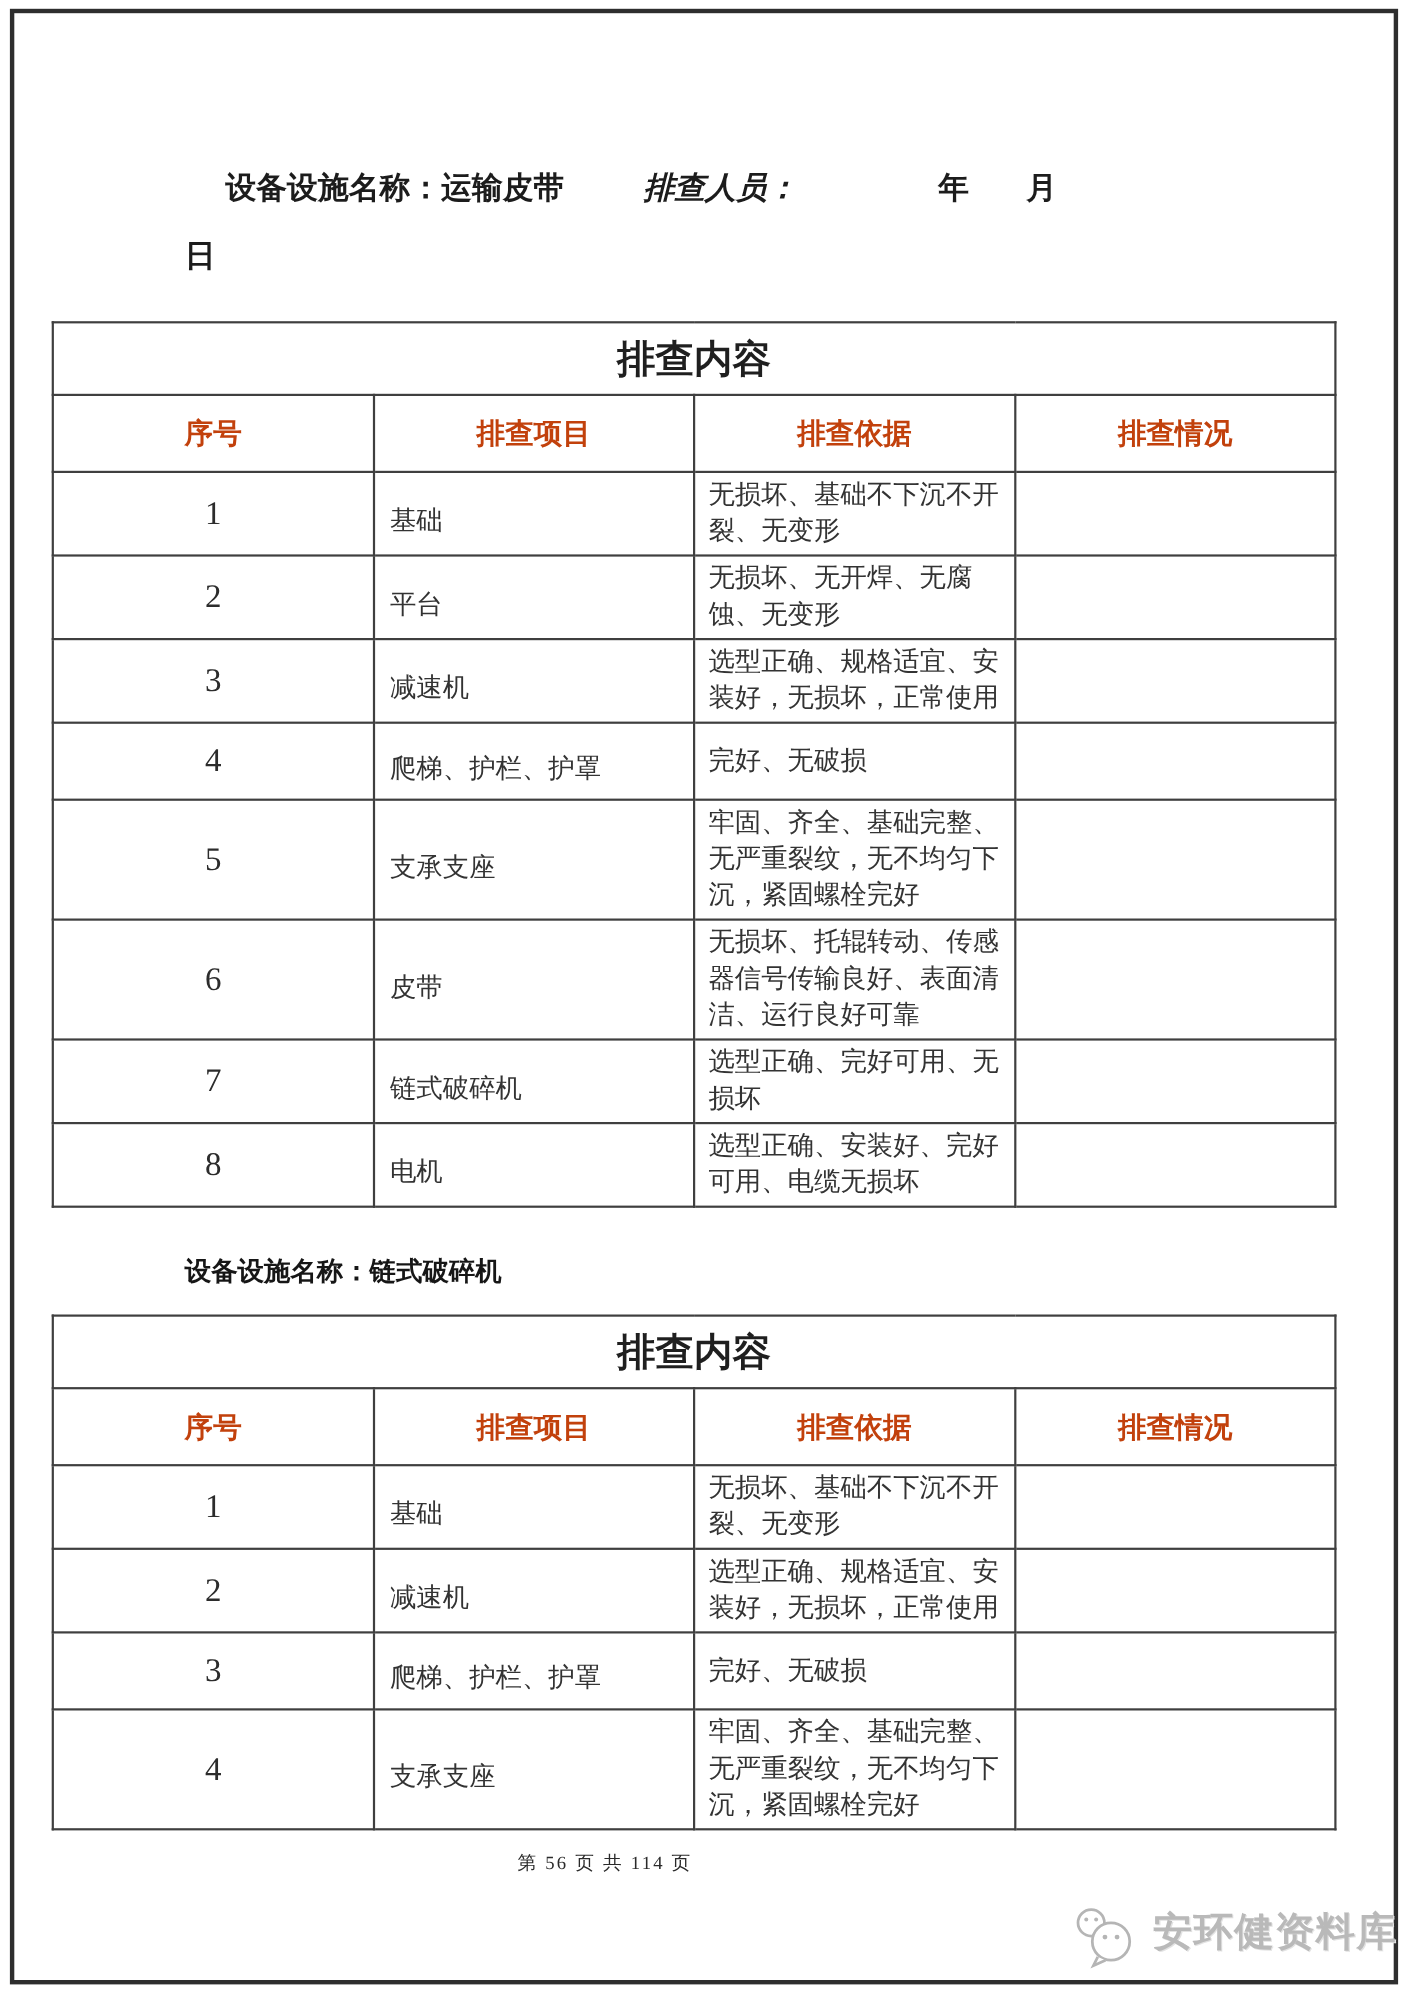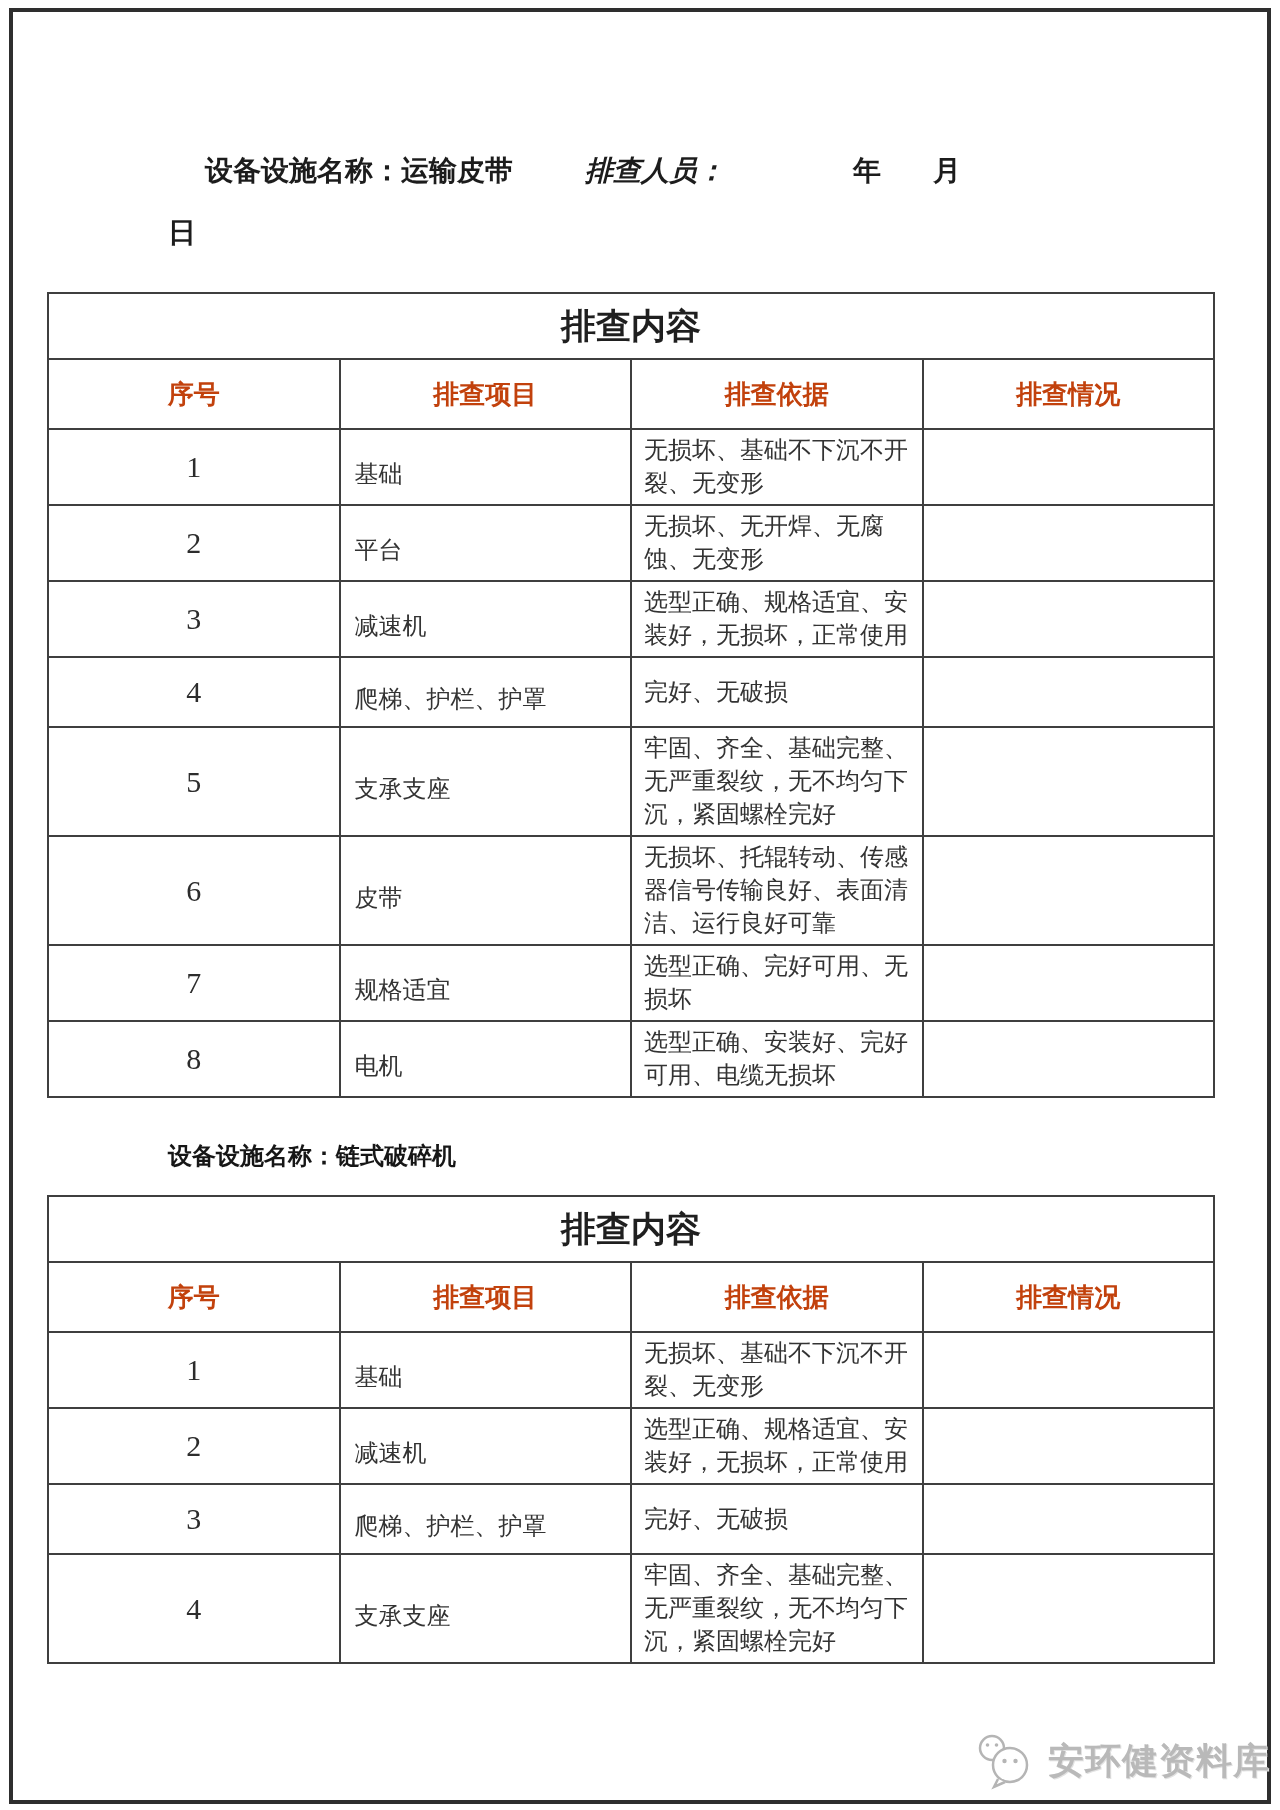--- a/index.html
+++ b/index.html
@@ -77,21 +77,21 @@
   
   .footer{
     position:absolute; top:1682px; left:0; width:1100px;
     text-align:center; font-size:17px; color:#2a2a2a;
     font-family:"Liberation Serif","DejaVu Serif",serif;
     letter-spacing:2px;
   }
   
   .watermark{
     position:absolute; top:1732px; right:10px;
-    display:flex; align-items:center;
+    display:flex; align-items:flex-start;
     color:#b5b5b5;
   }
   .watermark .wm-text{
     font-size:36px; font-weight:bold; color:#b9b9b9;
     letter-spacing:1px;
     text-shadow:1px 1px 0 #e2e2e2;
   }
   .watermark svg{display:block; margin-right:6px;}
 </style>
 </head>
@@ -159,21 +159,21 @@
 
         <tr>
           <td class="cell-no">6</td>
           <td class="cell-item">皮带</td>
           <td class="cell-basis">无损坏、托辊转动、传感器信号传输良好、表面清洁、运行良好可靠</td>
           <td class="cell-status"></td>
         </tr>
 
         <tr>
           <td class="cell-no">7</td>
-          <td class="cell-item">规格适宜</td>
+          <td class="cell-item">链式破碎机</td>
           <td class="cell-basis">选型正确、完好可用、无损坏</td>
           <td class="cell-status"></td>
         </tr>
 
         <tr>
           <td class="cell-no">8</td>
           <td class="cell-item">电机</td>
           <td class="cell-basis">选型正确、安装好、完好可用、电缆无损坏</td>
           <td class="cell-status"></td>
         </tr>
@@ -219,20 +219,21 @@
 
         <tr>
           <td class="cell-no">4</td>
           <td class="cell-item">支承支座</td>
           <td class="cell-basis">牢固、齐全、基础完整、无严重裂纹，无不均匀下沉，紧固螺栓完好</td>
           <td class="cell-status"></td>
         </tr>
       </tbody>
   </table>
 
+  <div class="footer">第 56 页 共 114 页</div>
 
   <div class="watermark">
     <svg width="72" height="58" viewBox="0 0 72 58">
       <g fill="none" stroke="#b5b5b5" stroke-width="2.5">
         <circle cx="22" cy="16" r="12" fill="#ffffff"></circle>
         <circle cx="40" cy="33" r="17" fill="#ffffff"></circle>
         <path d="M28 47 L24 55 L35 50" fill="#ffffff"></path>
       </g>
       <g fill="#b5b5b5">
         <circle cx="17.5" cy="13" r="1.8"></circle>

